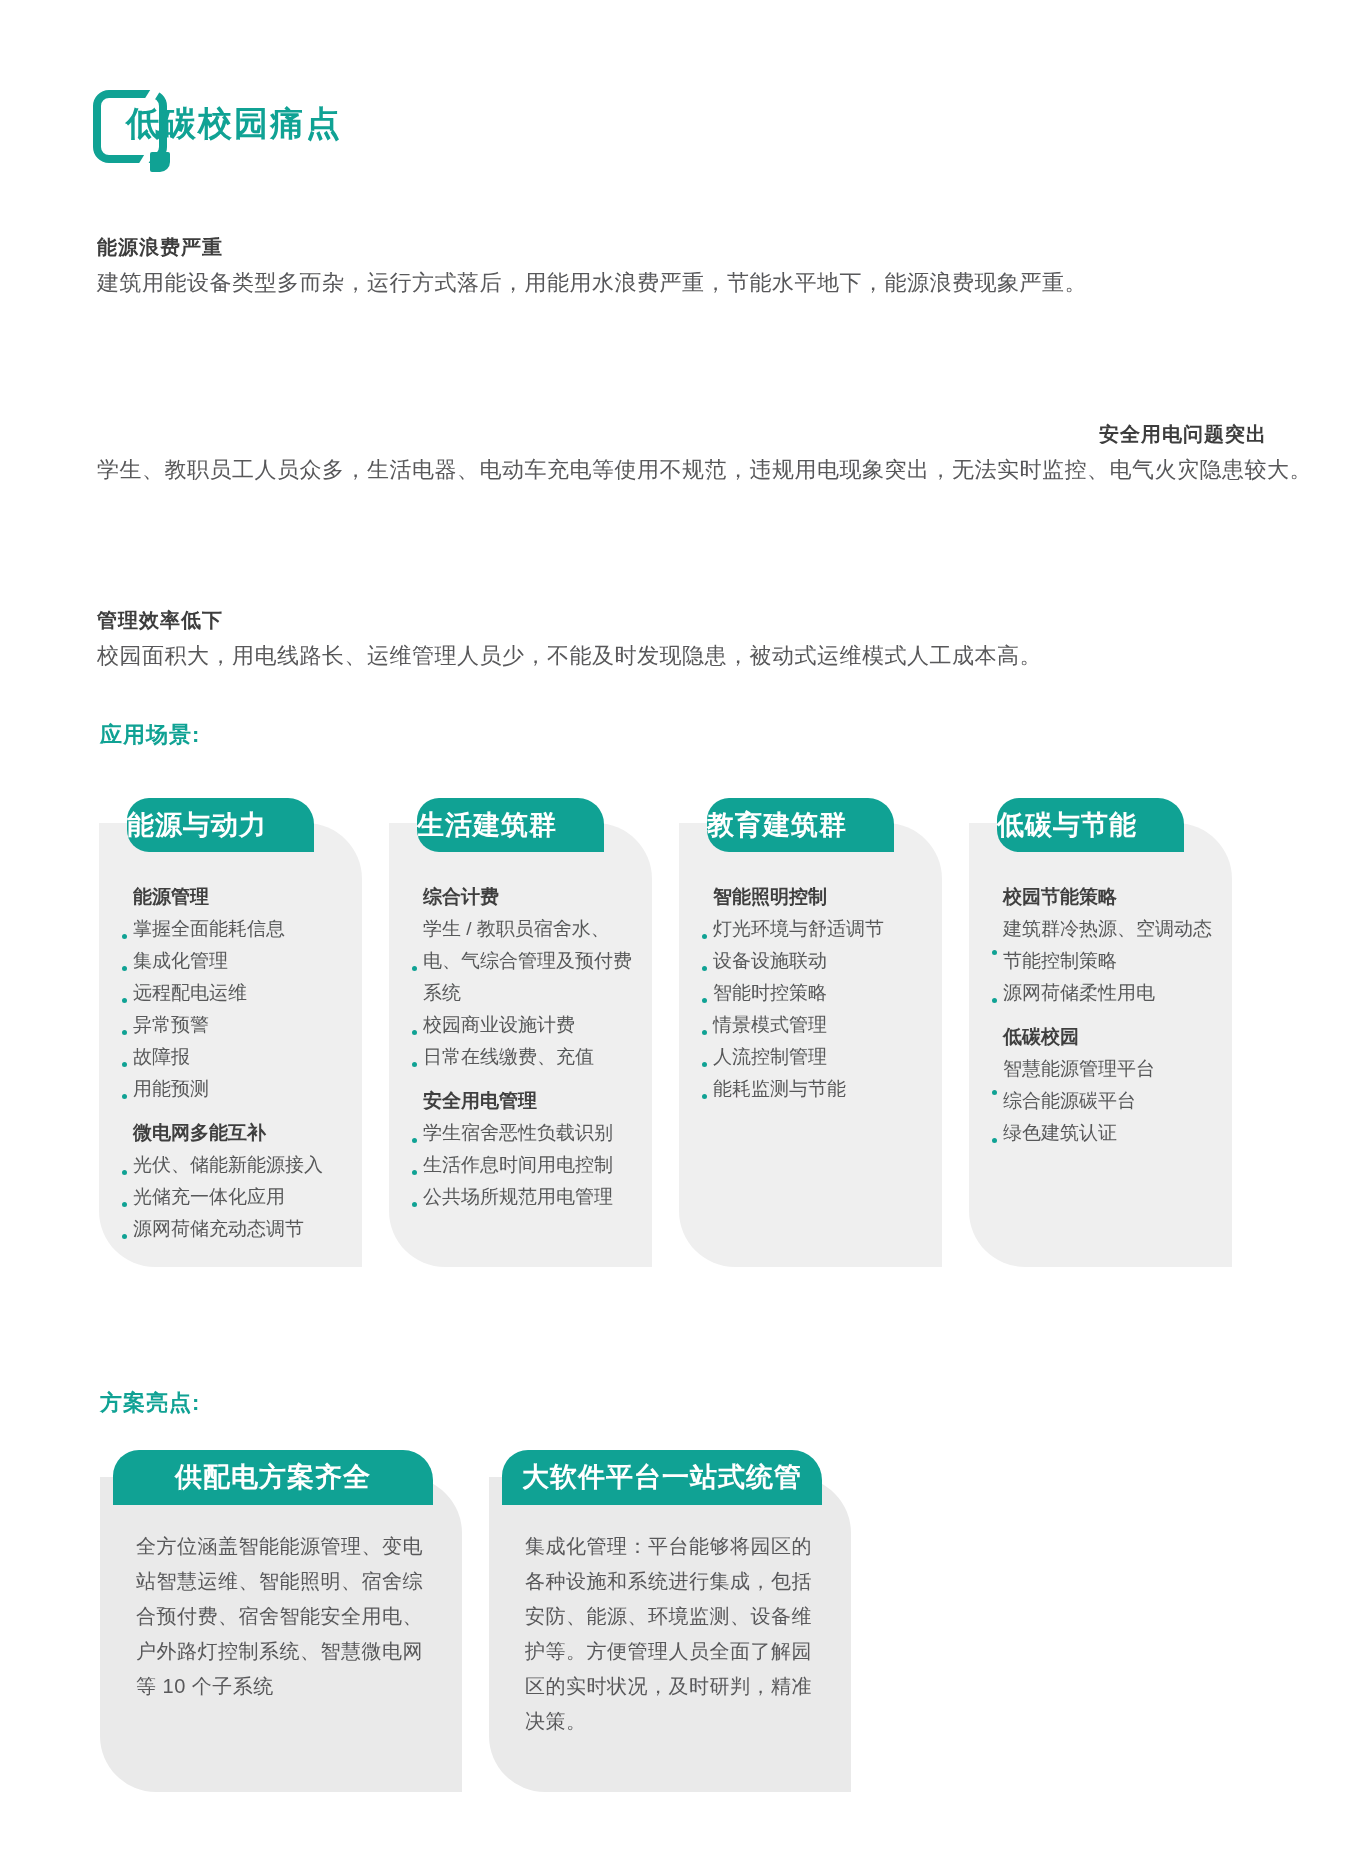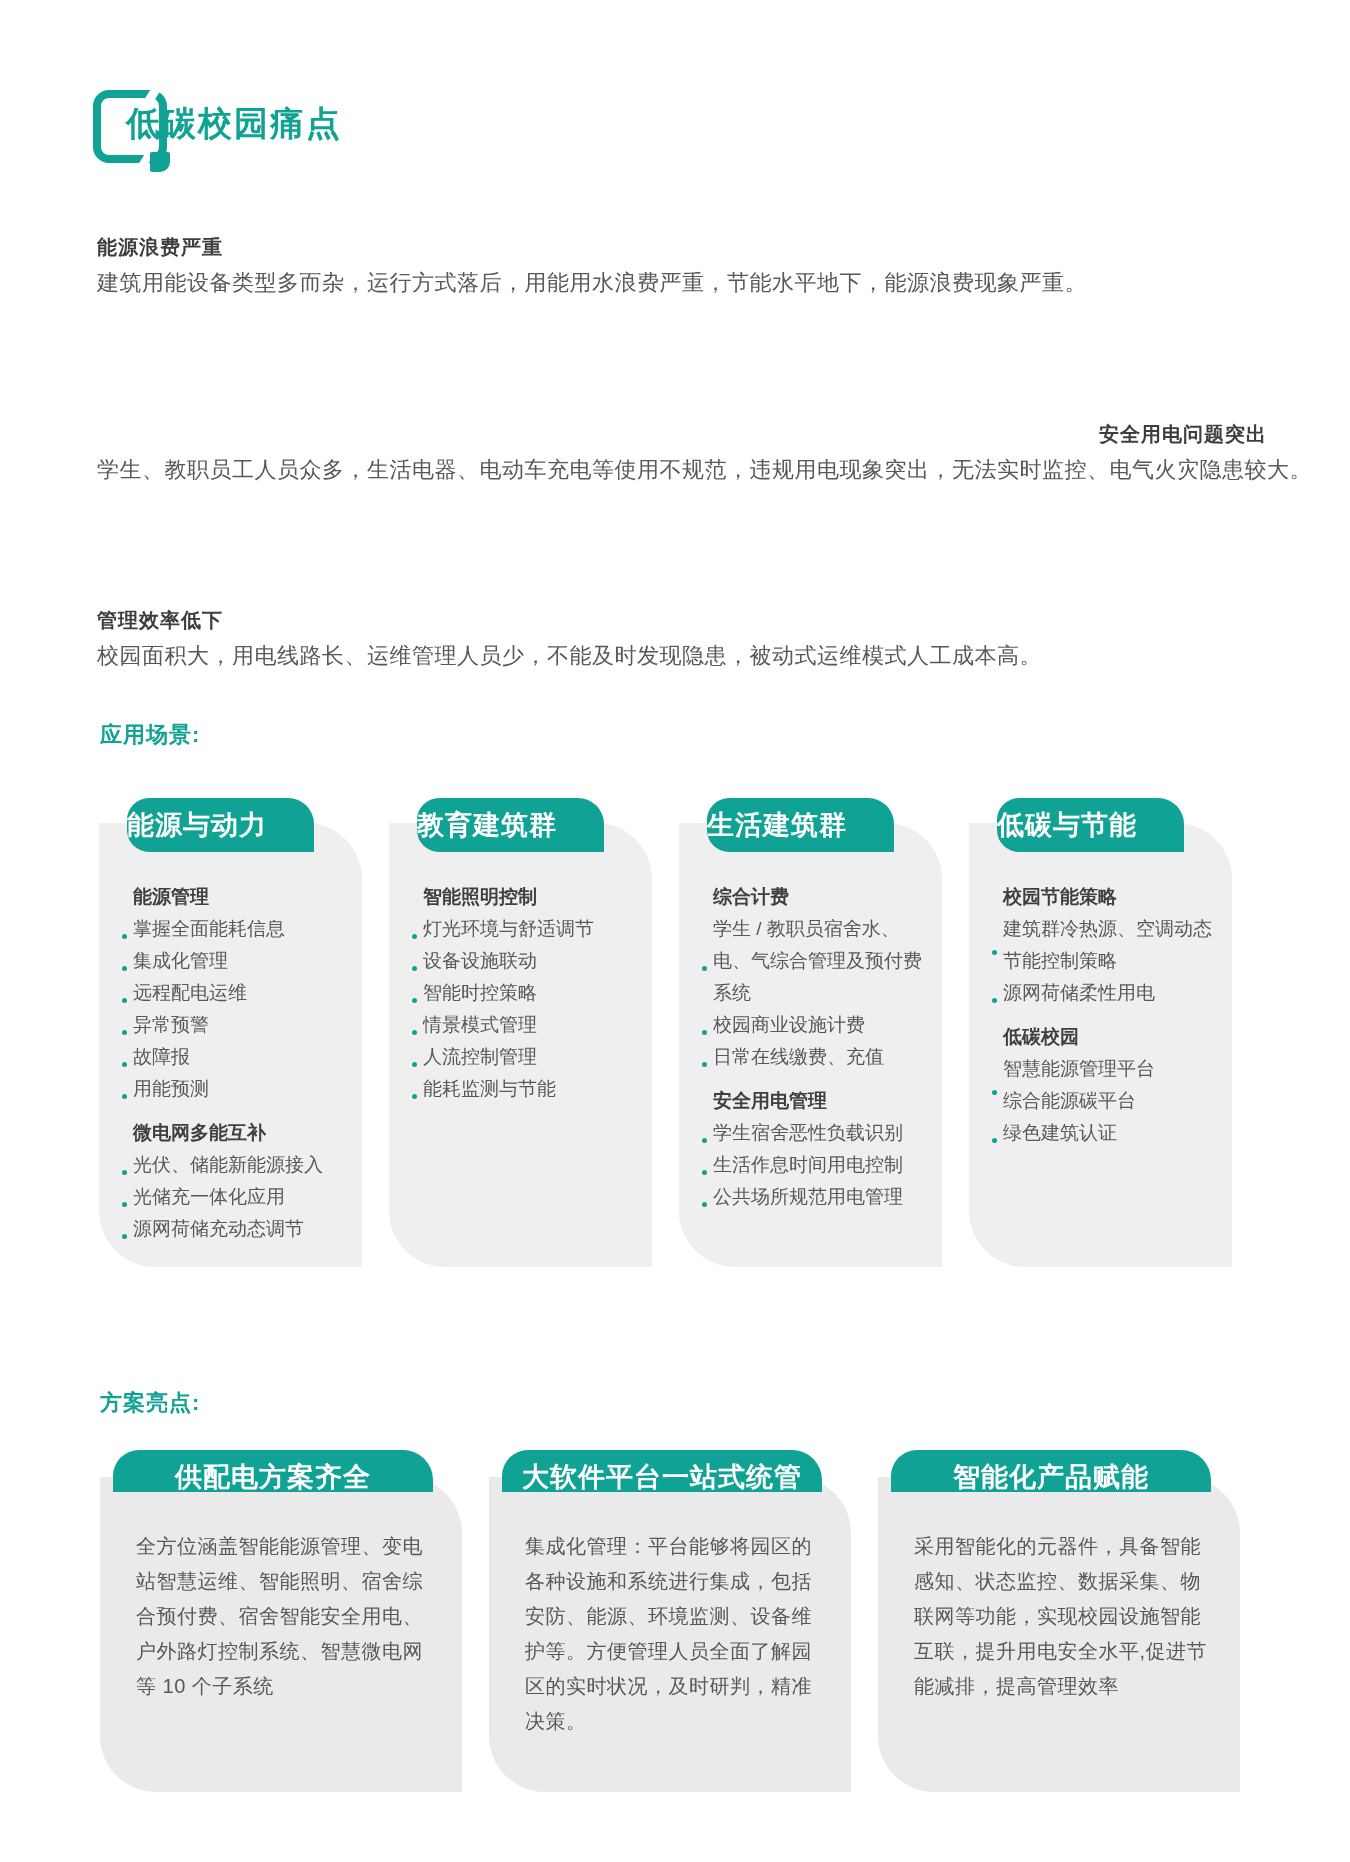--- a/index.html
+++ b/index.html
@@ -42,21 +42,21 @@
     padding:58px 16px 0 23px; }
   .sub { margin-left:11px; font-size:19px; line-height:32px; font-weight:700; color:#3f3f3f; }
   .grp + .grp { margin-top:12px; }
   .li { display:flex; align-items:center; }
   .dot { flex:none; width:5px; height:5px; border-radius:50%; background:#10a294; margin:14px 6px 0 0; }
   .li .txt { flex:1; font-size:19px; line-height:32px; color:#575859; white-space:pre-line; }
 
   
   .hcards { position:absolute; left:100px; top:1450px; display:flex; gap:27px; }
   .hcard { position:relative; width:362px; }
-  .hpill { position:absolute; top:0; left:13px; width:320px; height:42px; z-index:2;
+  .hpill { position:absolute; top:0; left:13px; width:320px; height:55px; z-index:2;
     background:#10a294; border-radius:26px 30px 0 0; color:#fff; font-size:27px;
     font-weight:700; text-align:center; line-height:55px; letter-spacing:1px; }
   .hgray { margin-top:27px; height:315px; background:#eaeaea; border-radius:0 56px 0 56px;
     padding:52px 26px 0 36px; }
   .hbody { font-size:20px; line-height:35px; color:#58585a; letter-spacing:.5px; white-space:pre-line; }
 </style>
 </head>
 <body>
 
 <div class="page">
@@ -128,20 +128,56 @@
             </div>
           <div class="li">
               <span class="dot"></span>
               <span class="txt">源网荷储充动态调节</span>
             </div>
         </div>
       </div>
     </article>
 
     <article class="scard">
+      <div class="spill">生活建筑群</div>
+      <div class="sgray">
+        <div class="grp">
+          <div class="sub">综合计费</div>
+          <div class="li">
+              <span class="dot"></span>
+              <span class="txt">学生 / 教职员宿舍水、电、气综合管理及预付费系统</span>
+            </div>
+          <div class="li">
+              <span class="dot"></span>
+              <span class="txt">校园商业设施计费</span>
+            </div>
+          <div class="li">
+              <span class="dot"></span>
+              <span class="txt">日常在线缴费、充值</span>
+            </div>
+        </div>
+        <div class="grp">
+          <div class="sub">安全用电管理</div>
+          <div class="li">
+              <span class="dot"></span>
+              <span class="txt">学生宿舍恶性负载识别</span>
+            </div>
+          <div class="li">
+              <span class="dot"></span>
+              <span class="txt">生活作息时间用电控制</span>
+            </div>
+          <div class="li">
+              <span class="dot"></span>
+              <span class="txt">公共场所规范用电管理</span>
+            </div>
+        </div>
+      </div>
+    </article>
+
+    <article class="scard">
       <div class="spill">教育建筑群</div>
       <div class="sgray">
         <div class="grp">
           <div class="sub">智能照明控制</div>
           <div class="li">
               <span class="dot"></span>
               <span class="txt">灯光环境与舒适调节</span>
             </div>
           <div class="li">
               <span class="dot"></span>
@@ -155,56 +191,20 @@
               <span class="dot"></span>
               <span class="txt">情景模式管理</span>
             </div>
           <div class="li">
               <span class="dot"></span>
               <span class="txt">人流控制管理</span>
             </div>
           <div class="li">
               <span class="dot"></span>
               <span class="txt">能耗监测与节能</span>
-            </div>
-        </div>
-      </div>
-    </article>
-
-    <article class="scard">
-      <div class="spill">生活建筑群</div>
-      <div class="sgray">
-        <div class="grp">
-          <div class="sub">综合计费</div>
-          <div class="li">
-              <span class="dot"></span>
-              <span class="txt">学生 / 教职员宿舍水、电、气综合管理及预付费系统</span>
-            </div>
-          <div class="li">
-              <span class="dot"></span>
-              <span class="txt">校园商业设施计费</span>
-            </div>
-          <div class="li">
-              <span class="dot"></span>
-              <span class="txt">日常在线缴费、充值</span>
-            </div>
-        </div>
-        <div class="grp">
-          <div class="sub">安全用电管理</div>
-          <div class="li">
-              <span class="dot"></span>
-              <span class="txt">学生宿舍恶性负载识别</span>
-            </div>
-          <div class="li">
-              <span class="dot"></span>
-              <span class="txt">生活作息时间用电控制</span>
-            </div>
-          <div class="li">
-              <span class="dot"></span>
-              <span class="txt">公共场所规范用电管理</span>
             </div>
         </div>
       </div>
     </article>
 
     <article class="scard">
       <div class="spill">低碳与节能</div>
       <div class="sgray">
         <div class="grp">
           <div class="sub">校园节能策略</div>
@@ -242,21 +242,15 @@
       <div class="hgray">
         <p class="hbody">全方位涵盖智能能源管理、变电站智慧运维、智能照明、宿舍综合预付费、宿舍智能安全用电、户外路灯控制系统、智慧微电网等 10 个子系统</p>
       </div>
     </article>
     <article class="hcard">
       <div class="hpill">大软件平台一站式统管</div>
       <div class="hgray">
         <p class="hbody">集成化管理：平台能够将园区的各种设施和系统进行集成，包括安防、能源、环境监测、设备维护等。方便管理人员全面了解园区的实时状况，及时研判，精准决策。</p>
       </div>
     </article>
-    <article class="hcard">
-      <div class="hpill">智能化产品赋能</div>
-      <div class="hgray">
-        <p class="hbody">采用智能化的元器件，具备智能感知、状态监控、数据采集、物联网等功能，实现校园设施智能互联，提升用电安全水平,促进节能减排，提高管理效率</p>
-      </div>
-    </article>
   </div>
 
 </div>
 
 </body></html>

